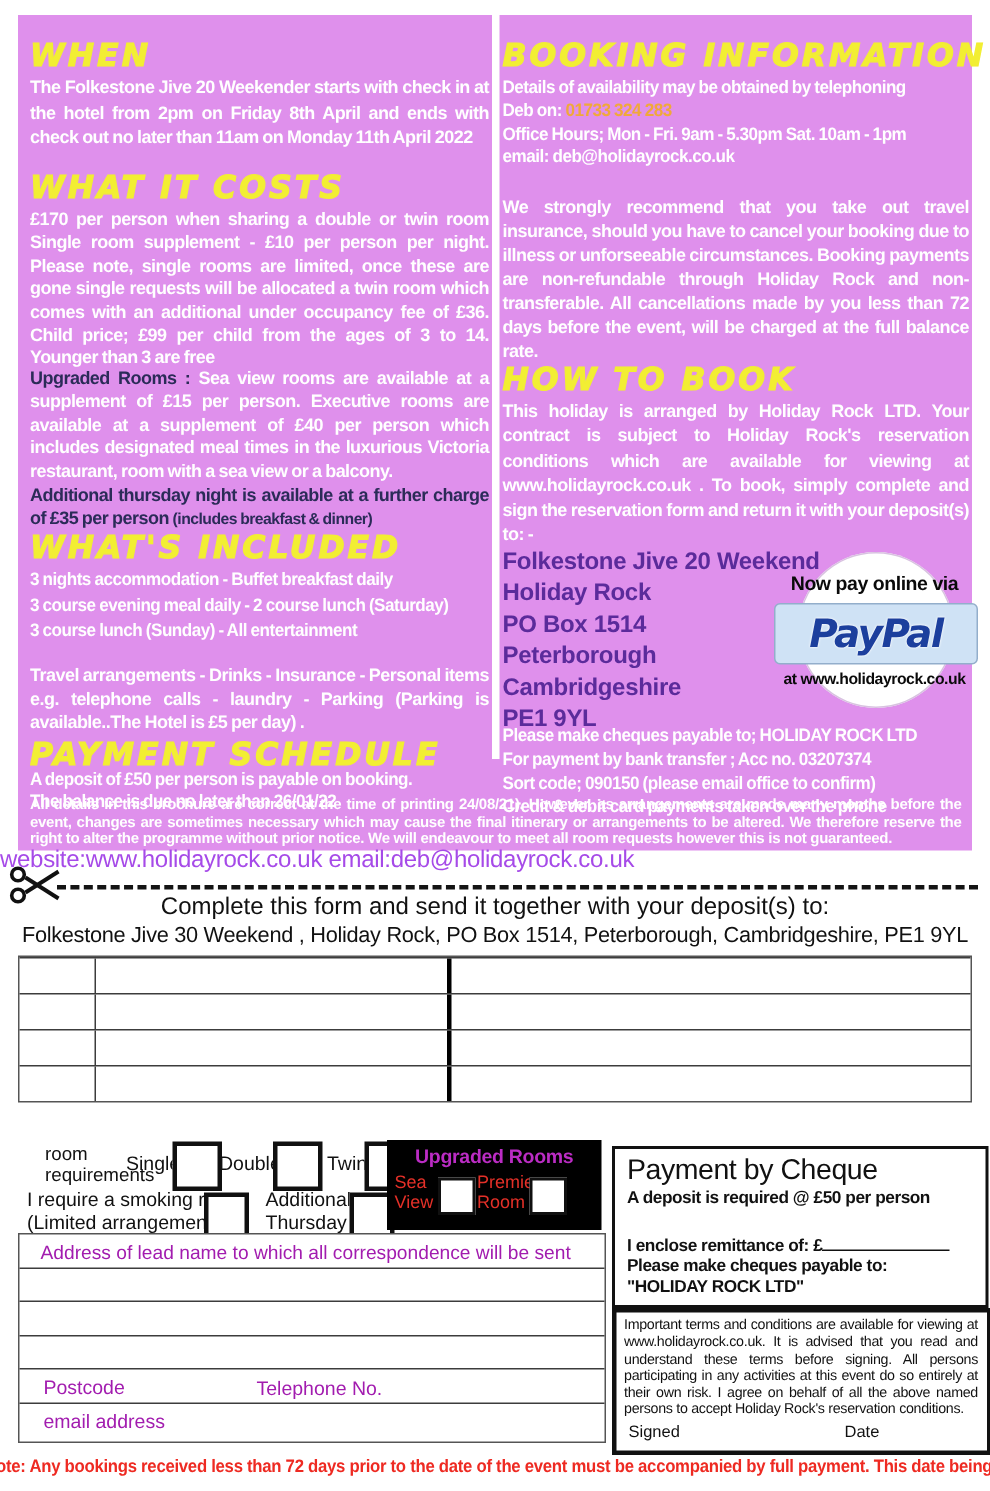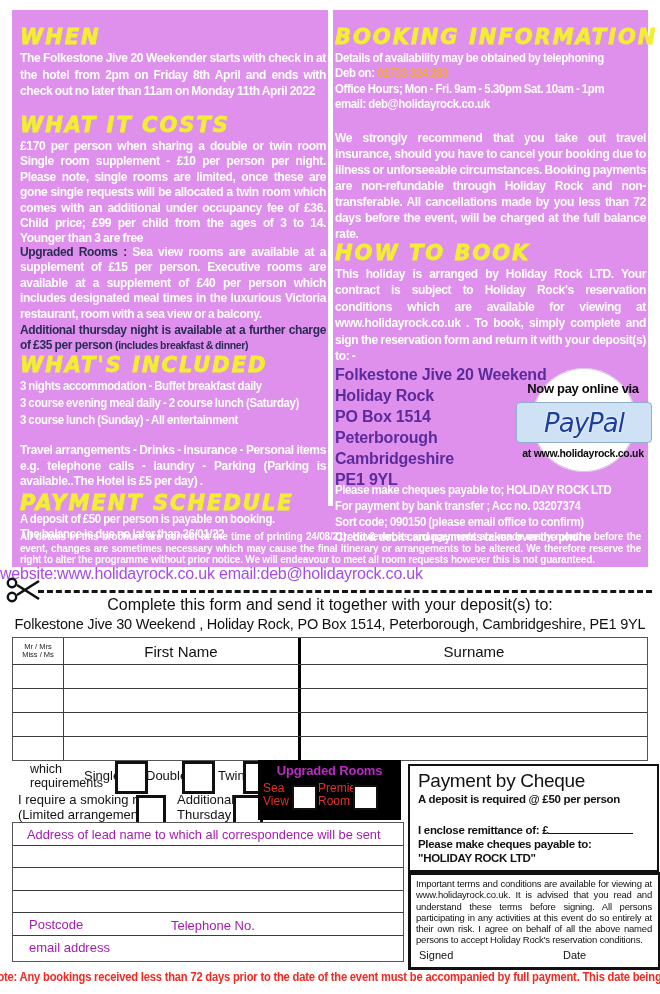--- a/index.html
+++ b/index.html
@@ -24,21 +24,21 @@
   .cond{transform:scaleX(.95);transform-origin:0 0;width:105.3%;}
   .nw{white-space:nowrap;}
   .addr-ln{color:#5b2b9b;font-weight:bold;font-size:16px;line-height:21px;letter-spacing:-.2px;}
   .smallprint{position:absolute;left:8px;top:521px;width:621px;color:#ffffff;font-weight:bold;
      font-size:10px;line-height:11.7px;letter-spacing:-.2px;text-align:justify;}
   
   .pp-circle{position:absolute;left:520px;top:358px;width:104px;height:104px;border-radius:52px;
      background:#ffffff;box-shadow:0 0 0 1px #d8c2e0 inset;}
   .pp-rect{position:absolute;left:504px;top:392px;width:134px;height:39px;background:#cfe2f5;
      border:1px solid #93aecb;border-radius:4px;display:flex;align-items:center;justify-content:center;}
-  .pp-logo{font-family:"DejaVu Sans",sans-serif;font-style:italic;font-weight:400;font-size:26px;
+  .pp-logo{font-family:"DejaVu Sans",sans-serif;font-style:italic;font-weight:700;font-size:26px;
      color:#1c3f9d;letter-spacing:-1px;text-shadow:0 0 2px #ffffff,0 0 1px #ffffff;}
   .pp-top{position:absolute;left:504px;top:371px;width:134px;text-align:center;color:#0a0a0a;
      font-weight:800;font-size:13px;letter-spacing:-.3px;}
   .pp-bot{position:absolute;left:504px;top:437px;width:134px;text-align:center;color:#0a0a0a;
      font-weight:800;font-size:10.5px;letter-spacing:-.3px;}
   
   .website{position:absolute;left:0;top:565px;width:660px;text-align:left;color:#a64ae8;
      font-size:16px;letter-spacing:-.2px;}
   .cutline{position:absolute;left:38px;top:590px;width:614px;border-top:3px dashed #141414;}
   .instruction{position:absolute;left:0;top:596px;width:660px;text-align:center;color:#111;
@@ -161,28 +161,20 @@
     <circle cx="6" cy="20" r="4.2" fill="none" stroke="#111" stroke-width="2.4"></circle>
     <circle cx="6" cy="6" r="4.2" fill="none" stroke="#111" stroke-width="2.4"></circle>
   </svg>
 </div>
 <div class="cutline"></div>
 
 <div class="instruction">Complete this form and send it together with your deposit(s) to:</div>
 <div class="mailaddr">Folkestone Jive 30 Weekend , Holiday Rock, PO Box 1514, Peterborough, Cambridgeshire, PE1 9YL</div>
 
 <div class="ftable">
-  <div class="trow thead">
-    <div class="c1">
-      <span>Mr / Mrs</span>
-      <span>Miss / Ms</span>
-    </div>
-    <div class="c2">First Name</div>
-    <div class="c3">Surname</div>
-  </div>
   <div class="trow">
     <div class="c1"></div>
     <div class="c2"></div>
     <div class="c3"></div>
   </div>
   <div class="trow">
     <div class="c1"></div>
     <div class="c2"></div>
     <div class="c3"></div>
   </div>
@@ -192,21 +184,21 @@
     <div class="c3"></div>
   </div>
   <div class="trow">
     <div class="c1"></div>
     <div class="c2"></div>
     <div class="c3"></div>
   </div>
 </div>
 
 <div class="lbl red" style="left:30px;top:762px;font-size:12.5px;line-height:14px">
-  <div>which</div>
+  <div>room</div>
   <div>requirements</div>
 </div>
 <div class="lbl" style="left:84px;top:768px">Single</div>
 <div class="cb" style="left:115px;top:761px;width:27px;height:27px"></div>
 <div class="lbl" style="left:146px;top:768px">Double</div>
 <div class="cb" style="left:182px;top:761px;width:27px;height:27px"></div>
 <div class="lbl" style="left:218px;top:768px">Twin</div>
 <div class="cb" style="left:243px;top:761px;width:27px;height:27px"></div>
 
 <div class="lbl" style="left:18px;top:792px">I require a smoking room</div>

